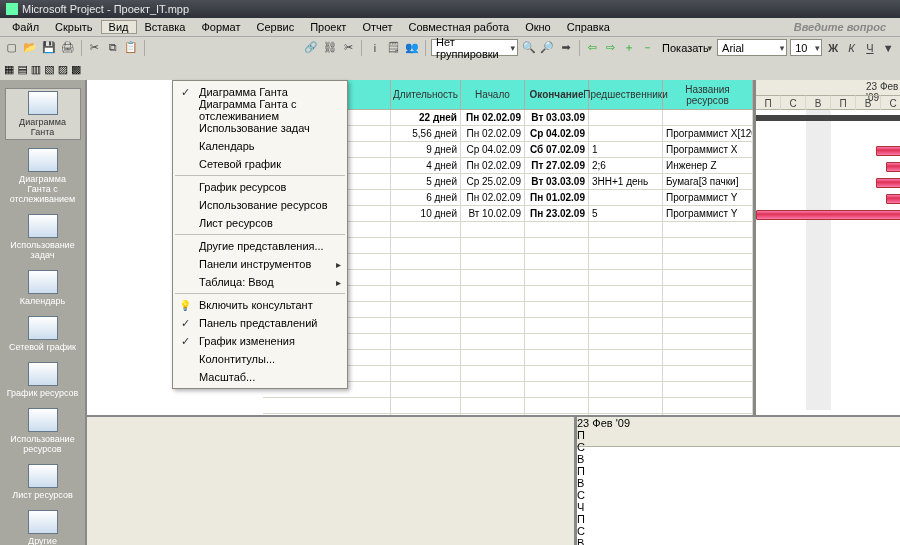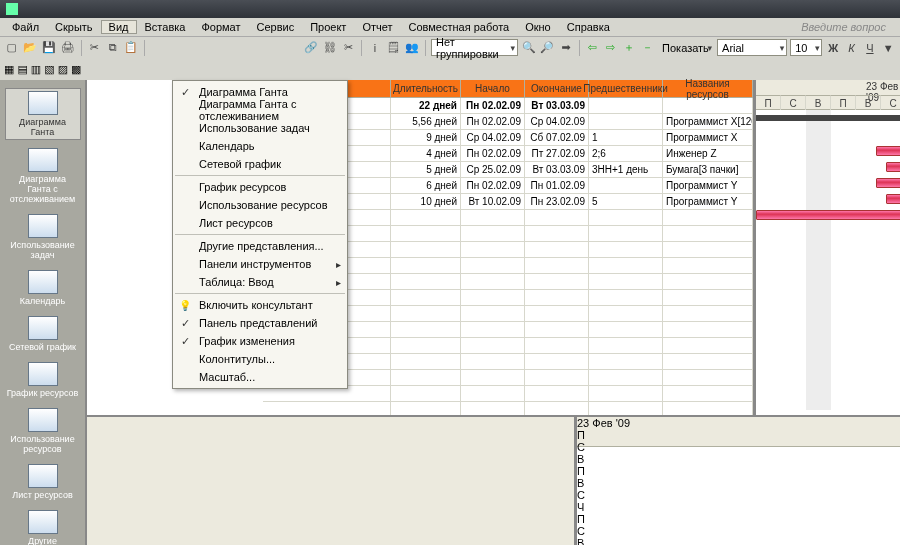--- a/index.html
+++ b/index.html
@@ -2,21 +2,21 @@
 <html><head>
 <meta charset="utf-8">
 <style>
 * { margin:0; padding:0; box-sizing:border-box; font-family:Tahoma,Arial,sans-serif; }
 body { background:#3a3a3a; width:900px; height:545px; overflow:hidden; font-size:11px; color:#000; }
 .titlebar { height:18px; background:linear-gradient(#4a4e55,#2e3238); color:#e8e8e8; display:flex; align-items:center; padding:0 6px; font-size:11px; }
 .titlebar .icon { width:12px;height:12px;background:#6fa;display:inline-block;margin-right:4px; }
 .menubar { height:18px; background:#d6d6cf; display:flex; align-items:center; padding:0 4px; font-size:11px; }
 .menubar .mitem { padding:1px 8px; cursor:default; }
 .menubar .mitem.active { background:#e7e5da; border:1px solid #9a9a90; padding:0 7px; }
-.menubar .question { margin-left:auto; color:#888; padding-right:10px; font-style:italic;}
+.menubar .question { margin-left:auto; color:#888; padding-right:10px; font-style:italic;font-weight:bold;}
 .toolbar { height:22px; background:#d6d6cf; display:flex; align-items:center; padding:0 4px; gap:3px; border-top:1px solid #aaa; }
 .toolbar .tb { width:18px;height:18px;border:1px solid transparent;display:flex;align-items:center;justify-content:center;font-size:11px;color:#444; }
 .toolbar .sep { width:1px;height:16px;background:#aaa;margin:0 2px; }
 .toolbar .combo { height:17px;background:#fff;border:1px solid #8e8e80;padding:0 14px 0 4px;display:flex;align-items:center;font-size:11px;position:relative;}
 .toolbar .combo::after{content:"▾";position:absolute;right:2px;font-size:9px;color:#444;}
 .toolbar2 { height:22px; background:#d6d6cf; display:flex; align-items:center; padding:0 4px; gap:3px; }
 .workspace { display:flex; height:calc(545px - 18px - 18px - 22px - 22px); }
 .viewbar { width:85px; background:#a8a8a0; display:flex; flex-direction:column; align-items:center; padding-top:8px; gap:6px; color:#fff; font-size:9px; text-align:center;}
 .viewbar .vitem { width:76px; display:flex; flex-direction:column; align-items:center; gap:2px; padding:2px; }
 .viewbar .vitem.sel { background:#d6d6cf; color:#333; border:1px solid #888;}
@@ -24,27 +24,27 @@
 .main { flex:1; background:#fff; position:relative; display:flex; border-left:2px solid #888;}
 
 .dropdown { position:absolute; left:85px; top:0; width:176px; background:#f7f6f0; border:1px solid #8a8a80; box-shadow:2px 2px 4px rgba(0,0,0,.3); z-index:50; font-size:11px; padding:2px 0;}
 .dropdown .drow { display:flex; align-items:center; height:18px; padding:0 18px 0 26px; position:relative; cursor:default;}
 .dropdown hr { border:none; border-top:1px solid #c0c0b8; margin:2px 2px; }
 .dropdown .chk::before { content:"✓"; position:absolute; left:8px; font-size:11px; color:#333; }
 .dropdown .arrow::after { content:"▸"; position:absolute; right:6px; font-size:10px; color:#333;}
 .dropdown .dicon { position:absolute; left:6px; width:14px;height:14px;display:flex;align-items:center;justify-content:center;font-size:10px;}
 
 .gridwrap { flex:0 0 490px; display:flex; flex-direction:column; border-right:3px solid #888;}
-.ghead { display:flex; height:18px; background:#f97316; border-bottom:1px solid #b0b0a0; }
+.ghead { display:flex; height:30px; background:#5eead4; border-bottom:1px solid #b0b0a0; }
 .ghead .gh { border-right:1px solid #b0b0a0; display:flex; align-items:center; justify-content:center; font-size:10px; color:#333; text-align:center;}
 .gbody { flex:1; overflow:hidden; }
 .grow { display:flex; height:16px; border-bottom:1px solid #d7d7cc; }
 .gcell { border-right:1px solid #d7d7cc; font-size:10px; padding:1px 3px; display:flex; align-items:center; overflow:hidden; white-space:nowrap;}
 .gcell.r { justify-content:flex-end;text-align:right; }
-.col-name{width:128px;} .col-dur{width:70px;} .col-start{width:64px;} .col-end{width:64px;} .col-pred{width:74px;} .col-res{width:90px;}
+.col-name{width:128px;} .col-dur{width:70px;} .col-start{width:64px;} .col-end{width:64px;font-weight:bold;} .col-pred{width:74px;} .col-res{width:90px;}
 
 .gantt { flex:1; position:relative; background:#fff; overflow:hidden;}
 .gantt .theadwrap{height:30px;border-bottom:1px solid #b0b0a0;background:#eceade;position:relative;}
 .gantt .monthlabel{position:absolute;top:1px;font-size:10px;color:#333;}
 .gantt .dayrow{position:absolute;top:15px;height:15px;display:flex;}
 .gantt .daycell{width:25px;border-right:1px solid #d7d7cc;display:flex;align-items:center;justify-content:center;font-size:10px;color:#444;border-top:1px solid #b0b0a0;}
 .gantt .bars{position:relative;}
 .gantt .bar{position:absolute;height:10px;background:linear-gradient(#f7a,#d35 40%,#f7a);border:1px solid #a33;border-radius:1px;}
 .gantt .sum{position:absolute;height:6px;background:#444;}
 
@@ -53,20 +53,21 @@
 .lowergantt{position:absolute;left:0;right:0;bottom:0;height:130px;border-top:2px solid #888;background:#fff;display:flex;}
 .lowerleft{width:490px;background:#eceade;border-right:3px solid #888;}
 .lowerright{flex:1;position:relative;}
 .lowerright .theadwrap{height:30px;background:#eceade;border-bottom:1px solid #b0b0a0;position:relative;}
 </style>
 </head>
 <body>
 
 <div class="titlebar">
   <span class="icon"></span>
+  <span>Microsoft Project - Проект_IT.mpp</span>
 </div>
 
 <div class="menubar" id="menubar">
   <span class="mitem">Файл</span>
     <span class="mitem">Скрыть</span>
     <span class="mitem active">Вид</span>
     <span class="mitem">Вставка</span>
     <span class="mitem">Формат</span>
     <span class="mitem">Сервис</span>
     <span class="mitem">Проект</span>

